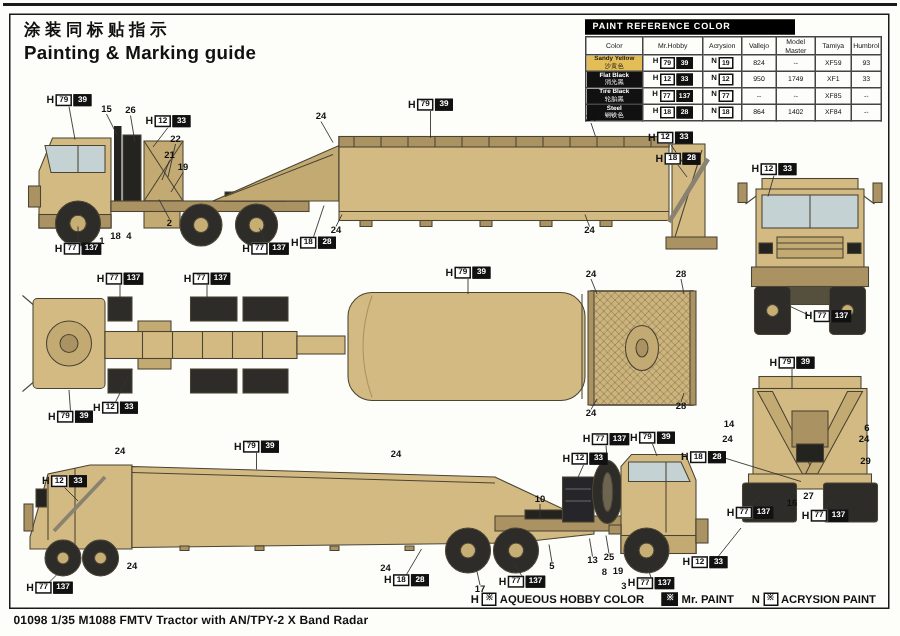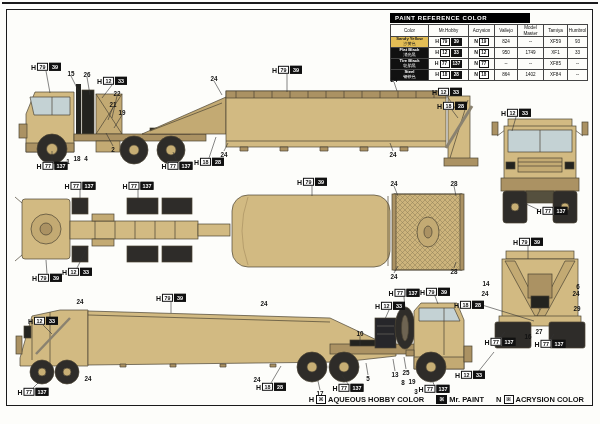--- a/index.html
+++ b/index.html
@@ -41,20 +41,24 @@
   .legend .bx,.legend .bk{font-size:5.5px;line-height:6.5px;}
   .footer-text{position:absolute;left:9px;top:409px;font-size:8px;font-weight:bold;letter-spacing:.1px;}
 </style>
 </head>
 <body>
 
 <div class="page">
   <div class="top-rule"></div>
   <div class="frame"></div>
 
+  <div class="title-block">
+    <div class="title-zh">涂装同标贴指示</div>
+    <div class="title-en">Painting &amp; Marking guide</div>
+  </div>
 
   <div class="ptable-wrap">
     <div class="ptable-title">PAINT  REFERENCE  COLOR</div>
     <table class="ptable">
       <colgroup>
         <col style="width:38px">
           <col style="width:40px">
           <col style="width:26px">
         <col style="width:23px">
           <col style="width:26px">
@@ -513,17 +517,18 @@
         <span class="bx">※</span>
         <span>AQUEOUS HOBBY COLOR</span>
       </span>
       <span class="item">
         <span class="bk">※</span>
         <span>Mr. PAINT</span>
       </span>
       <span class="item">
         <span>N</span>
         <span class="bx">※</span>
-        <span>ACRYSION COLOR</span>
+        <span>ACRYSION PAINT</span>
       </span>
     </div>
 
+  <div class="footer-text">01098 1/35 M1088 FMTV Tractor with AN/TPY-2 X Band Radar</div>
 </div>
 
 </body></html>

